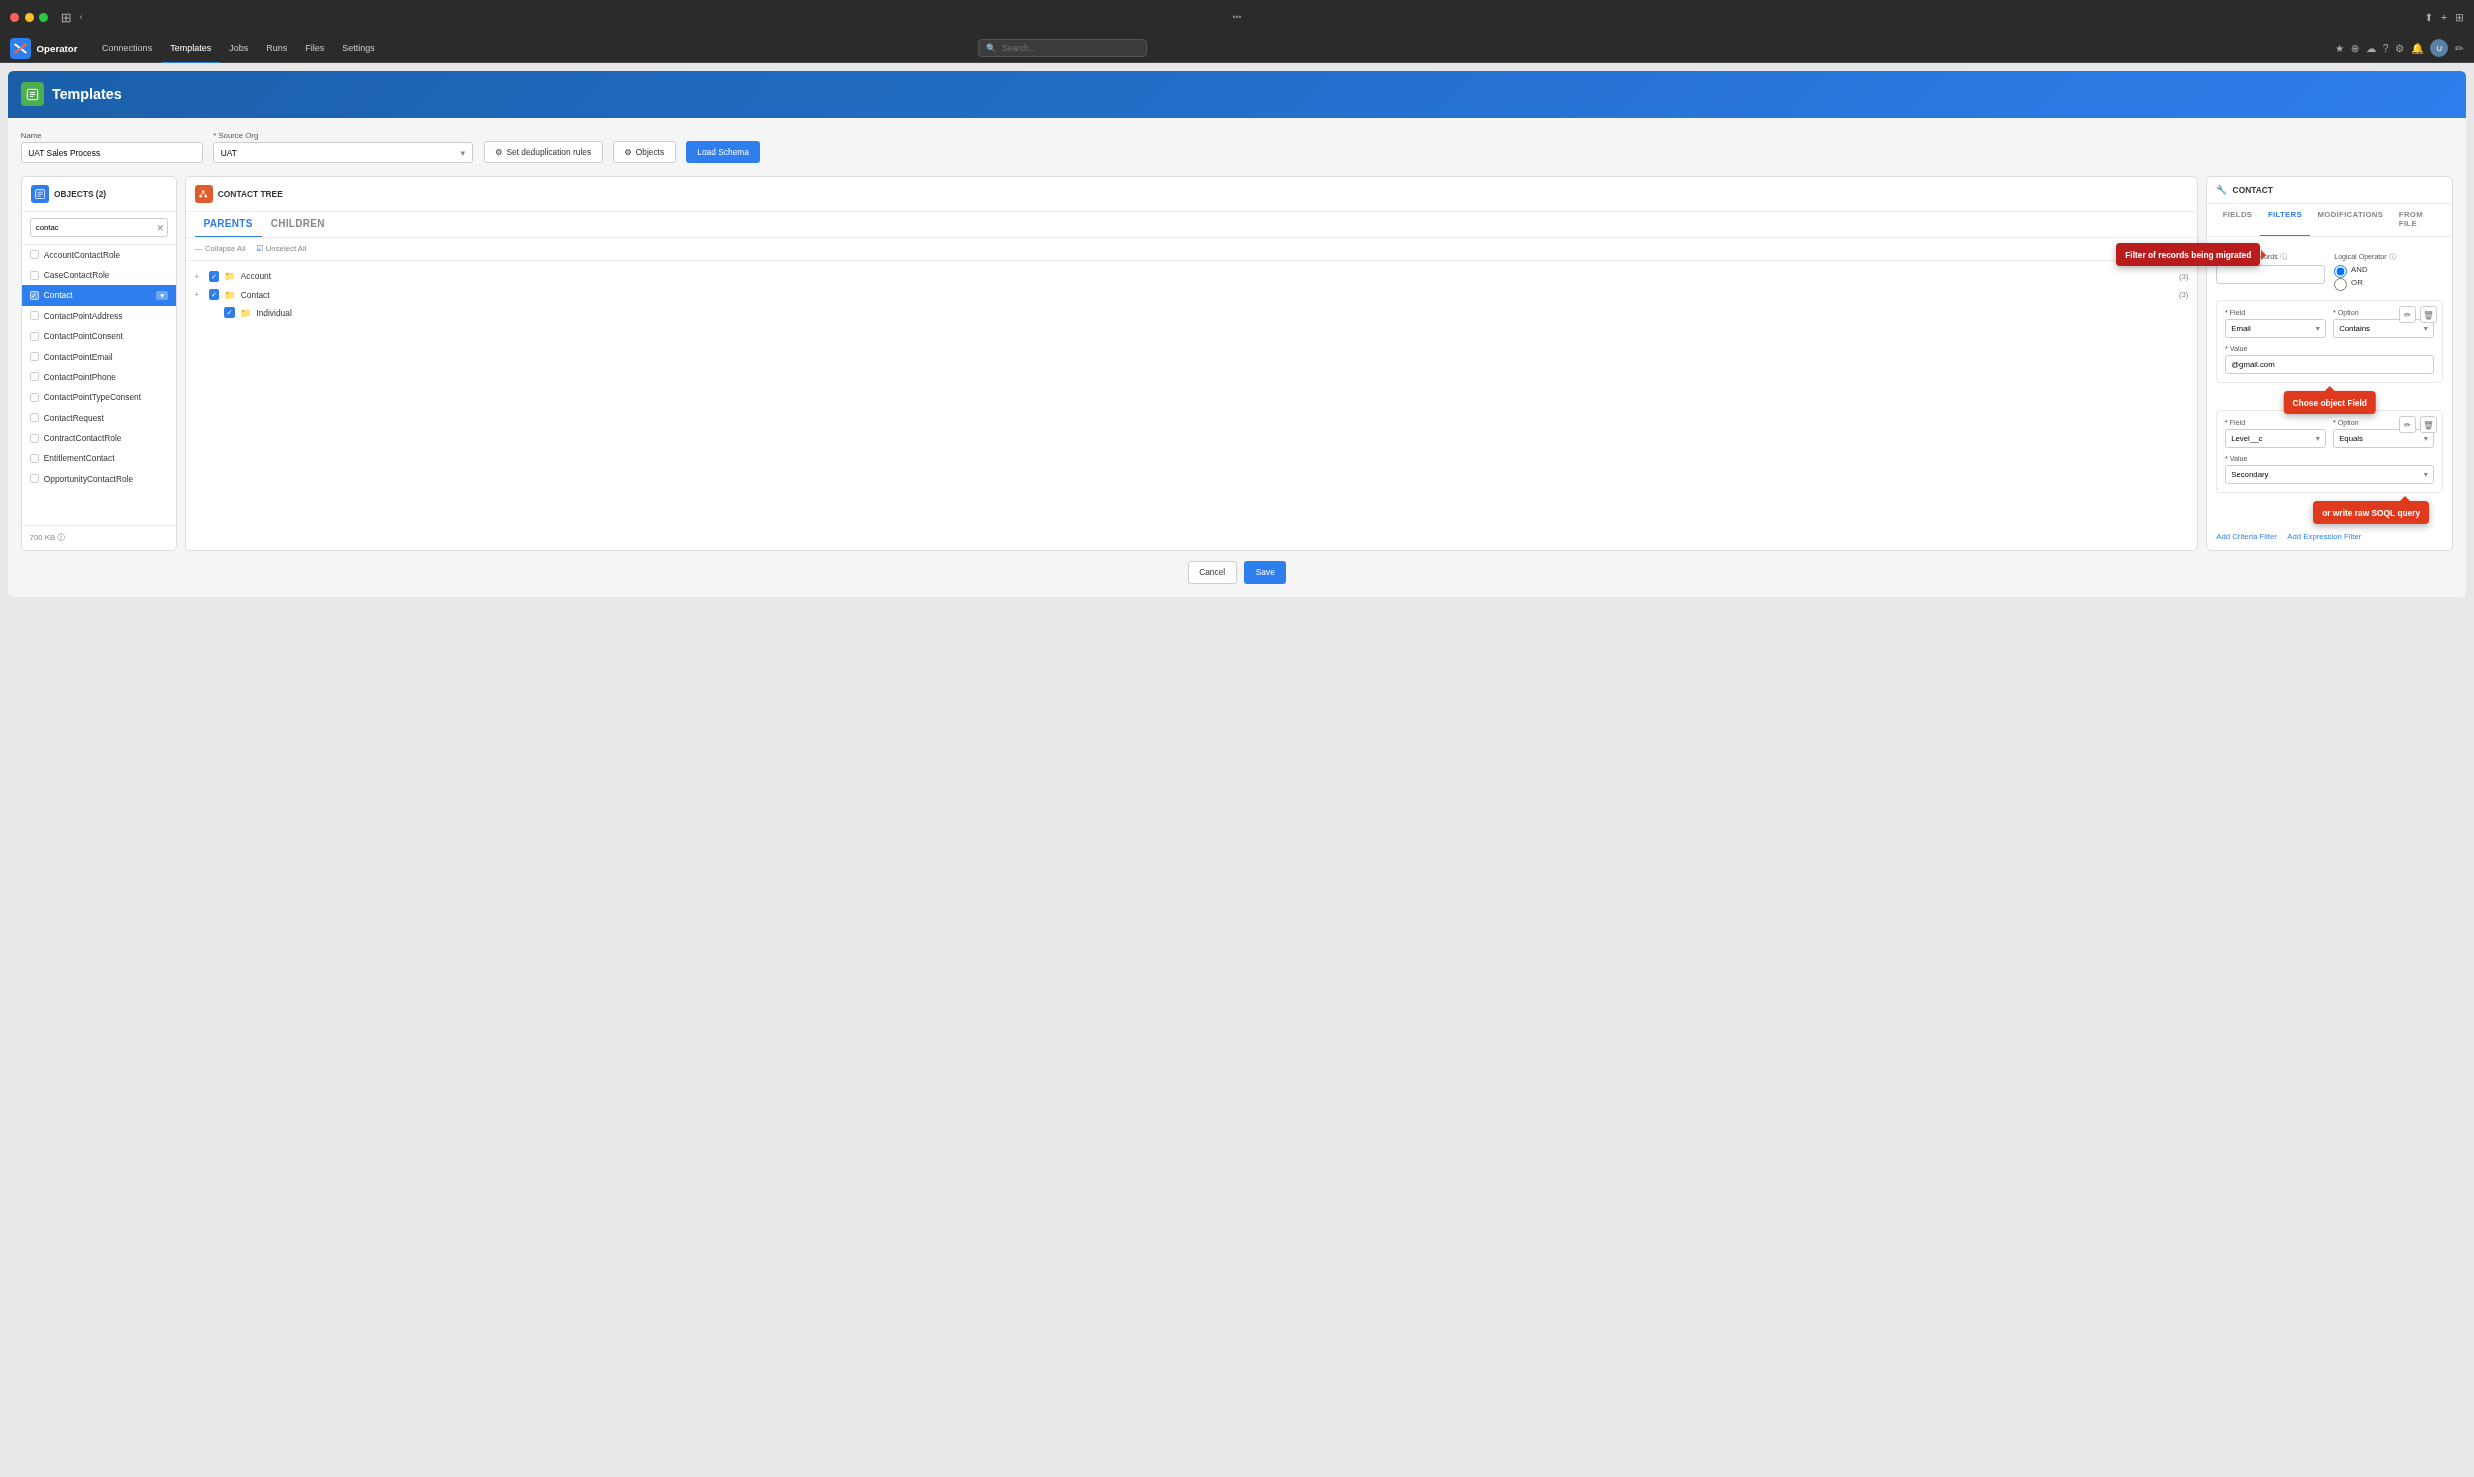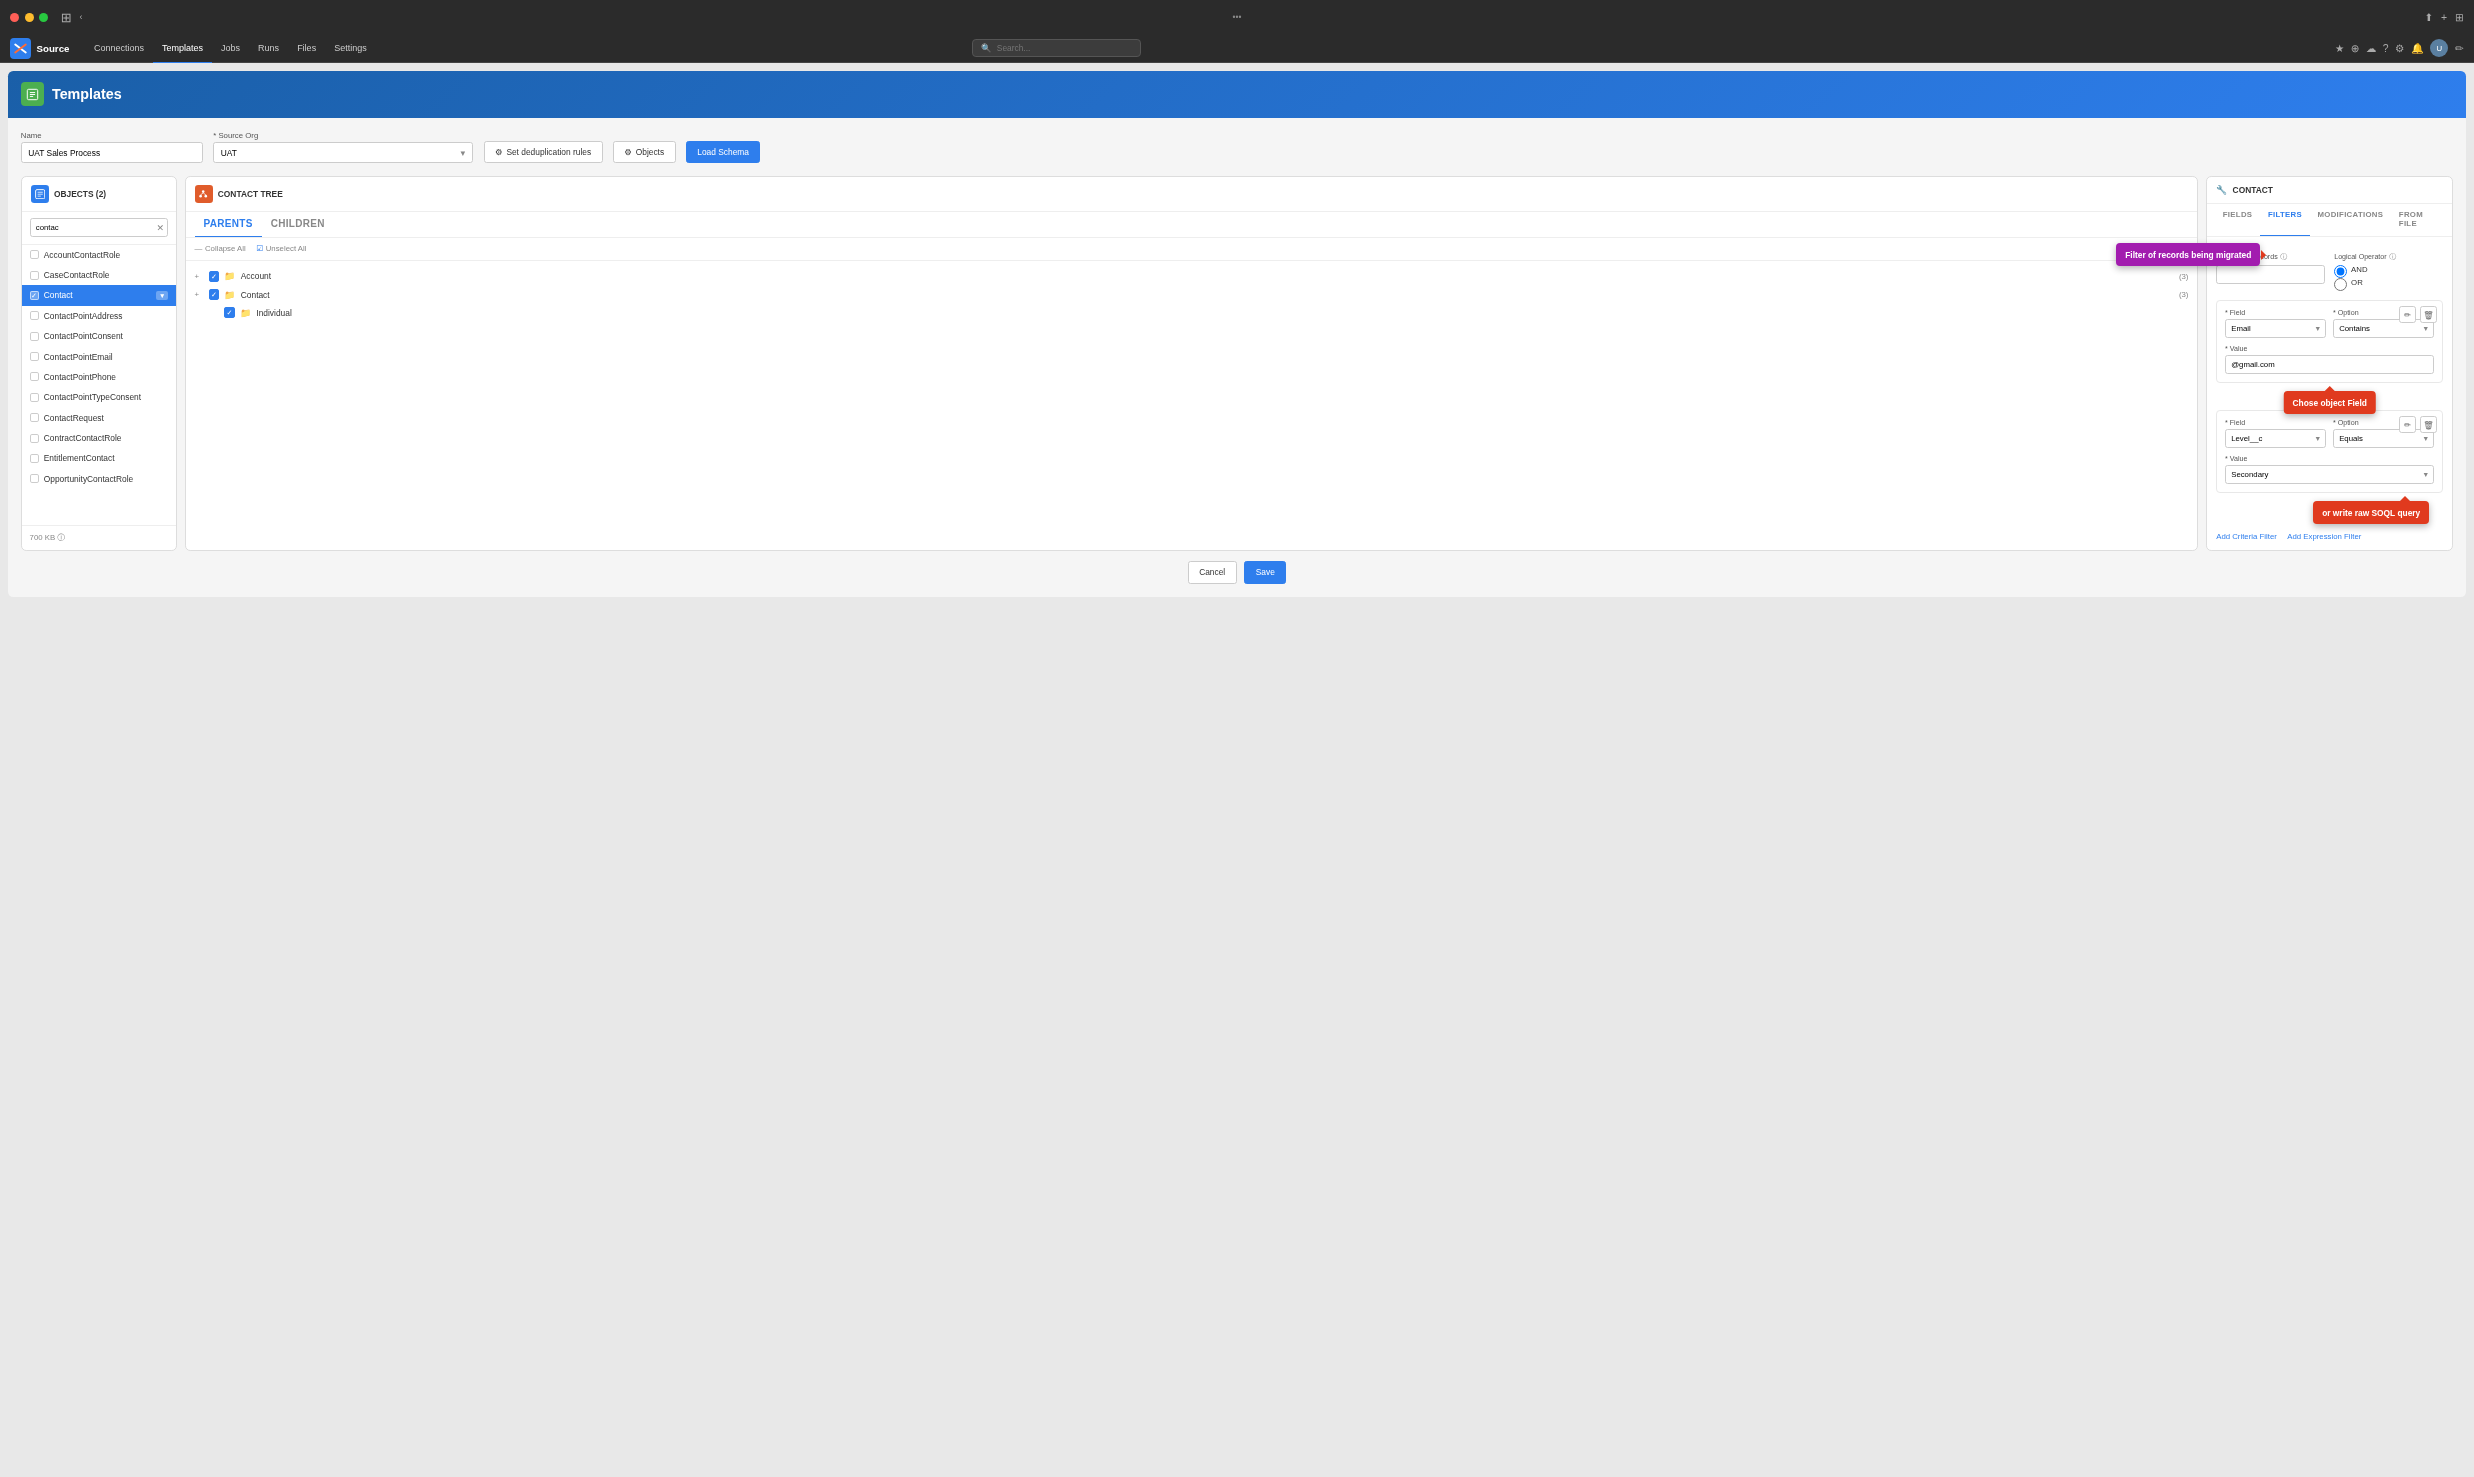--- a/index.html
+++ b/index.html
@@ -484,21 +484,21 @@
 </div>
 
 <div class="topnav">
   <div class="app-logo">
     <svg width="21" height="21" viewBox="0 0 32 32">
       <rect width="32" height="32" rx="6" fill="#2e7eed"></rect>
       <line x1="8" y1="10" x2="24" y2="22" stroke="#fff" stroke-width="3" stroke-linecap="round"></line>
       <line x1="24" y1="10" x2="8" y2="22" stroke="#ff6b35" stroke-width="3" stroke-linecap="round"></line>
     </svg>
   </div>
-  <span class="app-name">Source</span>
+  <span class="app-name">Operator</span>
 
   <div class="nav-item">Connections</div>
   <div class="nav-item active">Templates</div>
   <div class="nav-item">Jobs</div>
   <div class="nav-item">Runs</div>
   <div class="nav-item">Files</div>
   <div class="nav-item">Settings</div>
 
   <div class="search-bar">
     <span class="search-icon">🔍</span>
@@ -707,21 +707,21 @@
         </div>
         <div class="contact-tabs">
           <div class="contact-tab">FIELDS</div>
           <div class="contact-tab active">FILTERS</div>
           <div class="contact-tab">MODIFICATIONS</div>
           <div class="contact-tab">FROM FILE</div>
         </div>
 
         <div style="position:relative; padding: 0 9px; margin-top: 6.5px;">
           <div style="
-            background: #a21caf;
+            background: #b91c1c;
             color: #fff;
             border-radius: 3.9px;
             padding: 6.5px 9px;
             font-size: 8.4px;
             font-weight: 700;
             position: absolute;
             left: -91px;
             top: 0px;
             z-index: 20;
             white-space: nowrap;

